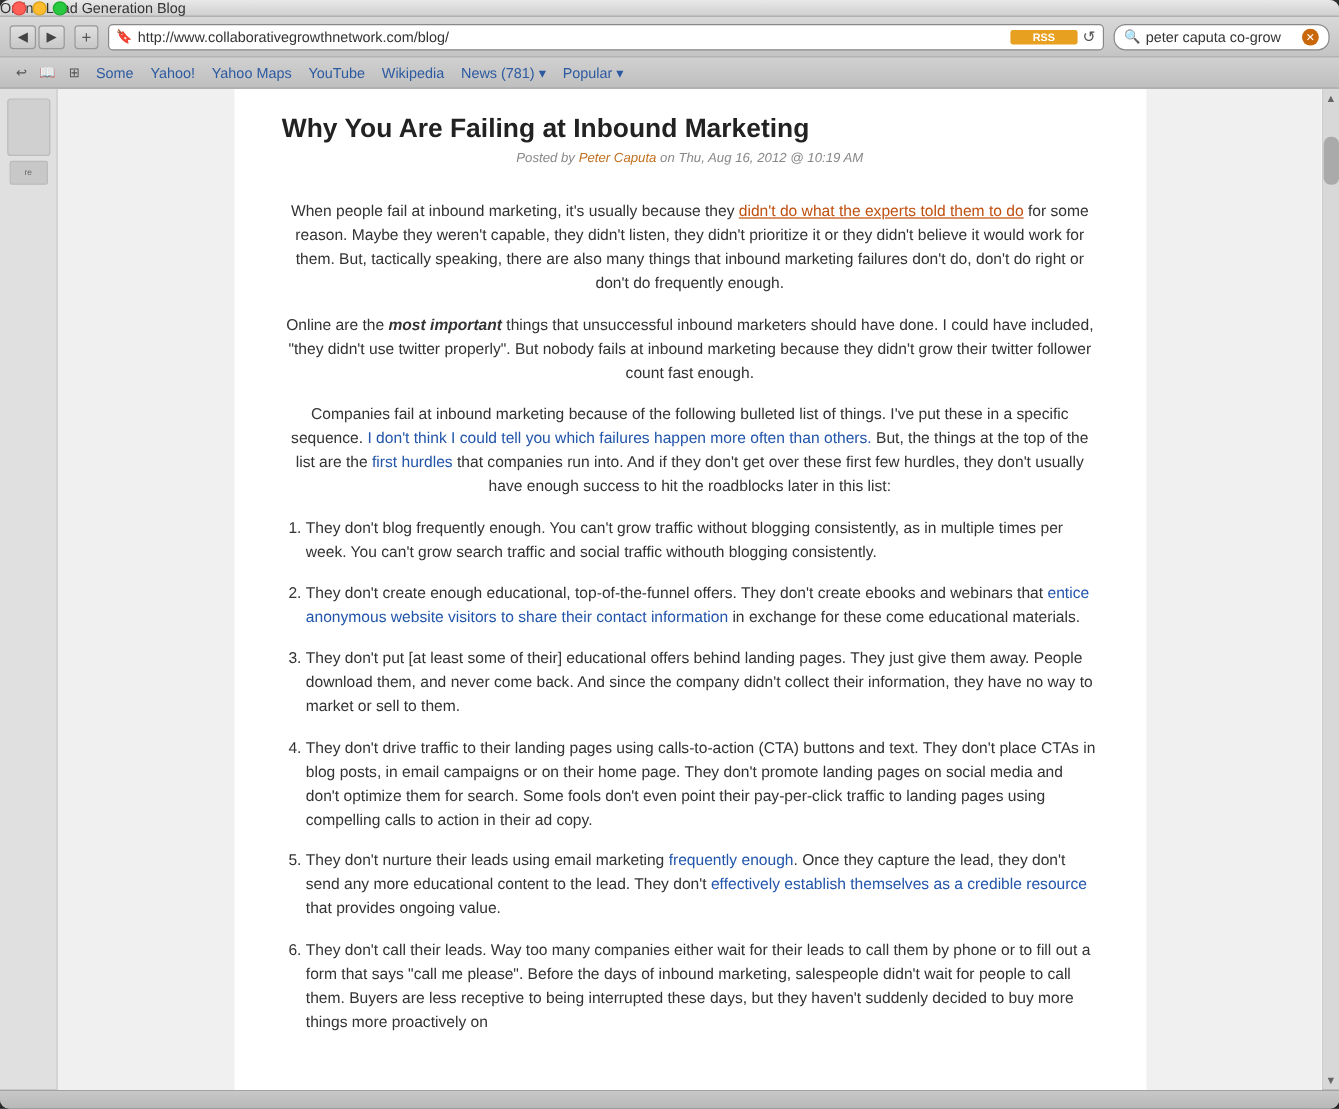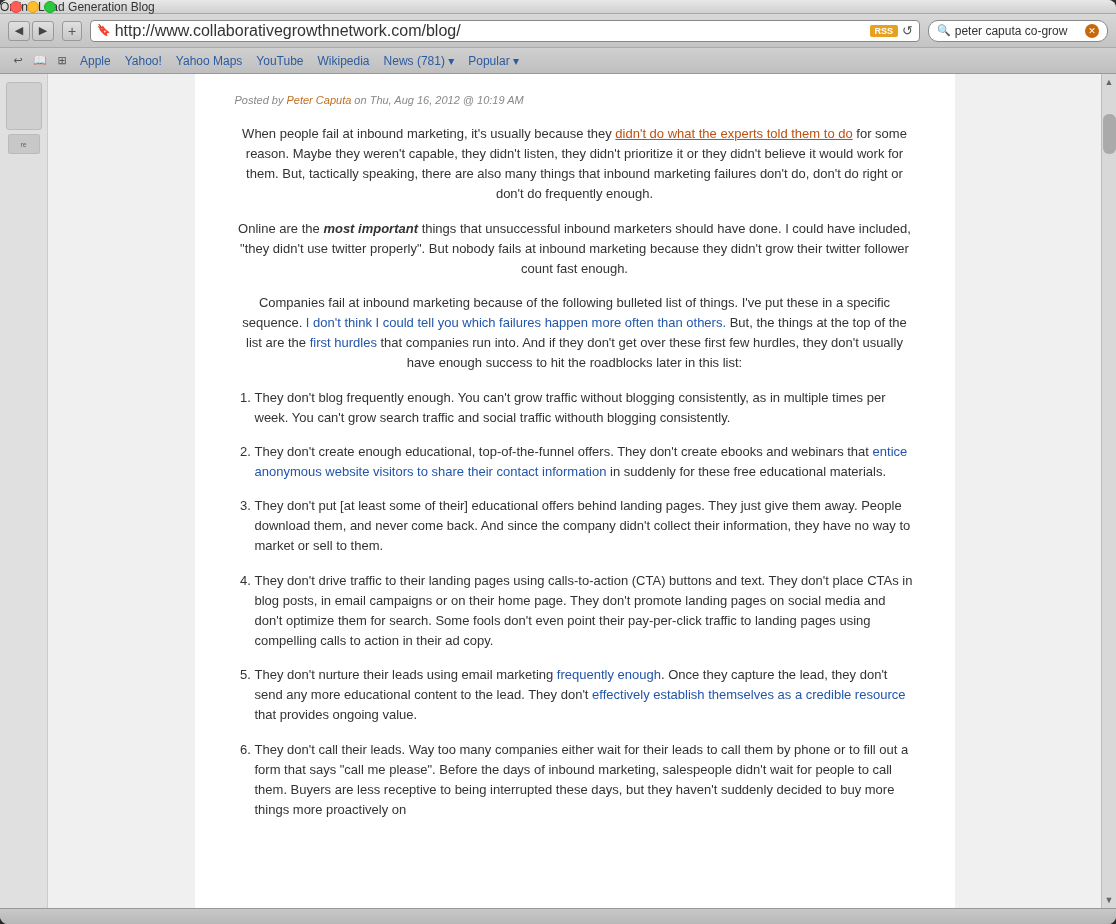--- a/index.html
+++ b/index.html
@@ -105,25 +105,25 @@
       height: 22px;
       padding: 0 6px;
       margin: 0 4px;
       gap: 4px;
     }
     .rss-badge {
       background: #e8a020;
       color: #fff;
       font-size: 9px;
       font-weight: bold;
-      padding: 1px 5px;
+      padding: 1px 19px;
       border-radius: 2px;
     }
     .address-text {
-      font-size: 16px;
+      font-size: 12px;
       color: #333;
       flex: 1;
     }
     .reload-btn {
       font-size: 13px;
       color: #555;
       cursor: pointer;
     }
 
     .search-bar-container {
@@ -251,22 +251,23 @@
     .post-title {
       font-size: 22px;
       font-weight: bold;
       color: #222;
       margin-bottom: 6px;
     }
 
     .post-meta {
       font-size: 11px;
       color: #888;
-      margin-bottom: 18px;
+      margin-bottom: 28px;
       font-style: italic;
+      text-align: center;
     }
     .post-meta-author {
       color: #c07020;
     }
 
     .post-body {
       font-size: 13px;
       line-height: 1.55;
       color: #333;
     }
@@ -362,39 +363,40 @@
       <span class="search-icon-char">🔍</span>
       <span class="search-text">peter caputa co-grow</span>
       <span class="search-clear">✕</span>
     </div>
   </div>
 
   <div class="bookmarks-bar">
     <div class="bookmark-icon-btn">↩</div>
     <div class="bookmark-icon-btn">📖</div>
     <div class="bookmark-icon-btn">⊞</div>
-    <span class="bookmark-link">Apple</span>
+    <span class="bookmark-link">Some</span>
     <span class="bookmark-link">Yahoo!</span>
     <span class="bookmark-link">Yahoo Maps</span>
     <span class="bookmark-link">YouTube</span>
     <span class="bookmark-link">Wikipedia</span>
     <span class="bookmark-link news-link">News (781) ▾</span>
     <span class="bookmark-link news-link">Popular ▾</span>
   </div>
 
   <div class="content-area">
 
     <div class="sidebar-left">
       <div class="sidebar-item-block"></div>
       <div class="sidebar-text-item" style="font-size:7px; color:#666;">re</div>
     </div>
 
     <div class="main-scroll-area">
       <div class="page-content">
 
+        <h1 class="post-title">Why You Are Failing at Inbound Marketing</h1>
         <div class="post-meta">
           Posted by <span class="post-meta-author">Peter Caputa</span> on Thu, Aug 16, 2012 @ 10:19 AM
         </div>
 
         <div class="post-body">
 
           <p>
             <span>When people fail at inbound marketing, it's usually because they </span><a class="link-orange">didn't do what the experts told them to do</a><span> for some reason. Maybe they weren't capable, they didn't listen, they didn't prioritize it or they didn't believe it would work for them. But, tactically speaking, there are also many things that inbound marketing failures don't do, don't do right or don't do frequently enough.</span>
           </p>
 
@@ -406,21 +408,21 @@
             <span>Companies fail at inbound marketing because of the following bulleted list of things. I've put these in a specific sequence. </span><a class="link-blue">I don't think I could tell you which failures happen more often than others.</a><span> But, the things at the top of the list are the </span><a class="link-blue">first hurdles</a><span> that companies run into. And if they don't get over these first few hurdles, they don't usually have enough success to hit the roadblocks later in this list:</span>
           </p>
 
           <ol class="article-list">
 
             <li>
               <span>They don't blog frequently enough. You can't grow traffic without blogging consistently, as in multiple times per week. You can't grow search traffic and social traffic withouth blogging consistently.</span>
             </li>
 
             <li>
-              <span>They don't create enough educational, top-of-the-funnel offers. They don't create ebooks and webinars that </span><a class="link-blue">entice anonymous website visitors to share their contact information</a><span> in suddenly for these free educational materials.</span>
+              <span>They don't create enough educational, top-of-the-funnel offers. They don't create ebooks and webinars that </span><a class="link-blue">entice anonymous website visitors to share their contact information</a><span> in exchange for these come educational materials.</span>
             </li>
 
             <li>
               <span>They don't put [at least some of their] educational offers behind landing pages. They just give them away. People download them, and never come back. And since the company didn't collect their information, they have no way to market or sell to them.</span>
             </li>
 
             <li>
               <span>They don't drive traffic to their landing pages using calls-to-action (CTA) buttons and text. They don't place CTAs in blog posts, in email campaigns or on their home page. They don't promote landing pages on social media and don't optimize them for search. Some fools don't even point their pay-per-click traffic to landing pages using compelling calls to action in their ad copy.</span>
             </li>
 

